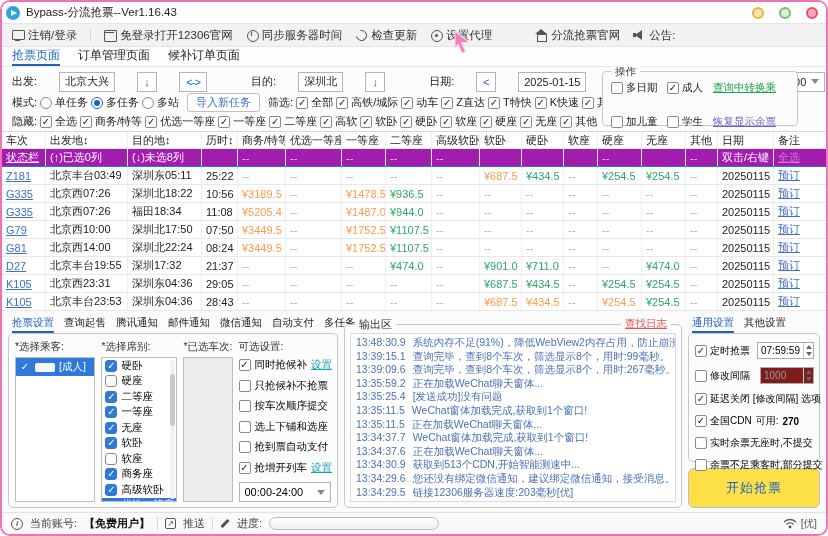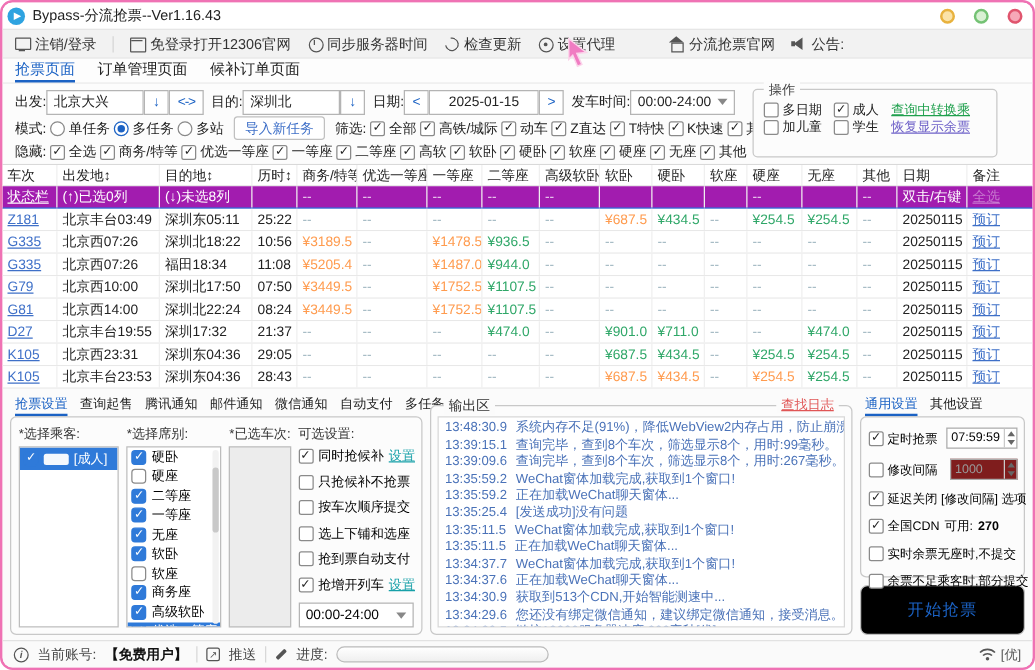--- a/index.html
+++ b/index.html
@@ -34,41 +34,41 @@
   .mi[data-icon="home-icon"]::before{content:"";position:absolute;left:0;top:0;width:0;height:0;border-left:6px solid transparent;border-right:6px solid transparent;border-bottom:5px solid #555}
   .mi[data-icon="home-icon"]::after{content:"";position:absolute;left:2px;top:5px;width:8px;height:6px;border:1.2px solid #555}
   .mi[data-icon="speaker-icon"]::before{content:"";position:absolute;left:0;top:4px;width:3px;height:4px;background:#555}
   .mi[data-icon="speaker-icon"]::after{content:"";position:absolute;left:2px;top:1px;width:0;height:0;border-top:5px solid transparent;border-bottom:5px solid transparent;border-right:7px solid #555}
   
   .ptabs{height:20px;display:flex;gap:18px;padding:0 10px;border-bottom:1px solid #e8e8e8;background:#fdfdfd;font-size:12px;color:#222;flex:0 0 auto}
   .ptab{display:flex;align-items:center;height:100%;border-bottom:2px solid transparent;cursor:default}
   .ptab.active{color:#1b62c4;border-bottom-color:#1b62c4}
   
   .query{position:relative;height:64px;background:#fcfcfc;flex:0 0 auto;font-size:11px;color:#222}
-  .qrow{display:flex;align-items:center;gap:0;padding:0 10px;white-space:nowrap}
+  .qrow{display:flex;align-items:center;gap:22px;padding:0 10px;white-space:nowrap}
   .qrow1{height:26px;padding-top:3px}
   .qrow2,.qrow3{height:19px;gap:3px}
   .tbox{height:20px;border:1px solid #b4b4b4;background:#fff;display:inline-flex;align-items:center;padding:0 5px;font-size:11px}
   .tbox.w78{width:78px}.tbox.w88{width:88px;justify-content:center}
   .sbtn{height:20px;min-width:20px;border:1px solid #b4b4b4;background:#fff;display:inline-flex;align-items:center;justify-content:center;color:#1b62c4;font-size:11px;cursor:pointer}
   .swap{min-width:28px;letter-spacing:-1px}
   .select{height:20px;border:1px solid #b4b4b4;background:#fff;display:inline-flex;align-items:center;justify-content:space-between;padding:0 5px;font-size:11px}
   .select .chev{width:0;height:0;border-left:4px solid transparent;border-right:4px solid transparent;border-top:5px solid #888;margin-left:5px}
   .radio{width:12px;height:12px;border:1px solid #8a8a8a;border-radius:50%;display:inline-flex;align-items:center;justify-content:center;background:#fff}
   .radio.on{border-color:#1b62c4}
   .radio.on::after{content:"";width:6px;height:6px;border-radius:50%;background:#1b62c4}
   .cb{width:12px;height:12px;border:1px solid #8a8a8a;border-radius:2px;background:#fff;display:inline-flex;align-items:center;justify-content:center;font-size:10px;line-height:1;color:#222;flex:0 0 auto}
   .cb.on::after{content:"✓";font-weight:bold}
   .cb.blue{border-radius:3px}
   .cb.blue.on{background:#2f7ad9;border-color:#2f7ad9;color:#fff}
   .chk{display:inline-flex;align-items:center;gap:3px;cursor:pointer}
   .impbtn{height:19px;border:1px solid #c0c0c0;border-radius:3px;background:#fff;color:#3f70c8;font-size:11px;padding:0 8px;margin:0 5px;display:inline-flex;align-items:center;cursor:pointer}
   .ops{position:absolute;left:600px;top:4px;width:196px;height:55px;border:1px solid #c8c8c8;border-radius:4px;background:#fcfcfc}
   .ops-legend{position:absolute;top:-7px;left:8px;background:#fcfcfc;padding:0 4px;font-size:10.5px;color:#444}
-  .ops-grid{display:grid;grid-template-columns:56px 46px auto;row-gap:0;padding:9px 6px 0 8px;font-size:10.5px;align-items:center}
+  .ops-grid{display:grid;grid-template-columns:56px 46px auto;row-gap:20px;padding:9px 6px 0 8px;font-size:10.5px;align-items:center}
   .qbtn{position:absolute;left:772px;top:7px;width:47px;height:49px;border:1px solid #b9b9b9;border-radius:6px;background:#fff;color:#1b62c4;font-size:12.5px;display:flex;align-items:center;justify-content:center;text-align:center;line-height:1.5;cursor:pointer}
   .link{color:#3f70c8;text-decoration:underline;cursor:pointer}
   .glink{color:#1fa04d;text-decoration:underline;cursor:pointer}
   .plink{color:#6e61c8;text-decoration:underline;cursor:pointer}
   .tlink{color:#17a0a8;text-decoration:underline;cursor:pointer}
   .rlink{color:#e05555;text-decoration:underline;cursor:pointer}
   
   .ttable{flex:0 0 auto;border-top:1px solid #d9d9d9;font-size:11px;color:#222}
   .tr{display:flex;align-items:stretch;border-bottom:1px solid #e8e8e8}
   .tr>span{flex:0 0 auto;padding:2px 4px;border-right:1px solid #efefef;white-space:nowrap;overflow:hidden;display:flex;align-items:center}
@@ -117,21 +117,21 @@
   .rbox{position:relative;border:1px solid #c8c8c8;border-radius:5px;background:#fcfcfc;padding:8px 5px 4px 6px;display:flex;flex-direction:column;gap:8px;font-size:10px;white-space:nowrap;flex:1 1 auto;min-height:0}
   .ritem{display:flex;align-items:center;gap:4px}
   .spin{margin-left:auto;display:inline-flex;border:1px solid #ababab;background:#fff;height:17px;align-items:stretch}
   .spin .val{padding:0 3px;display:flex;align-items:center;font-size:10px;min-width:42px}
   .spin.dis{background:#7f1d1d;color:#9a9a9a}
   .spin .arr{width:10px;display:flex;flex-direction:column;border-left:1px solid #c9c9c9}
   .spin .arr i{flex:1;display:flex;align-items:center;justify-content:center}
   .spin .arr i::after{content:"";width:0;height:0;border-left:3px solid transparent;border-right:3px solid transparent}
   .spin .arr i.up::after{border-bottom:4px solid #666}
   .spin .arr i.dn::after{border-top:4px solid #666}
-  .startbox{margin-top:6px;height:40px;border:1px solid #c0c0c0;border-radius:6px;background:#000000;display:flex;align-items:center;justify-content:center;color:#1b62c4;font-size:13px;letter-spacing:1px;cursor:pointer;flex:0 0 auto}
+  .startbox{margin-top:6px;height:40px;border:1px solid #c0c0c0;border-radius:6px;background:#fde047;display:flex;align-items:center;justify-content:center;color:#1b62c4;font-size:13px;letter-spacing:1px;cursor:pointer;flex:0 0 auto}
   
   .statusbar{height:22px;border-top:1px solid #e2e2e2;background:#fafafa;display:flex;align-items:center;gap:7px;padding:0 9px;font-size:11px;color:#444;flex:0 0 auto}
   .info-ico{width:12px;height:12px;border:1.2px solid #555;border-radius:50%;display:inline-flex;align-items:center;justify-content:center;font-size:8px;color:#555;font-style:italic;font-weight:bold}
   .acct{color:#111;font-weight:bold}
   .ssep{width:1px;height:13px;background:#d8d8d8}
   .push-ico{width:11px;height:11px;border:1.2px solid #555;border-radius:2px;display:inline-flex;align-items:center;justify-content:center;font-size:8px;color:#555}
   .pen-ico{width:10px;height:3px;background:#555;border-radius:1px;transform:rotate(-45deg)}
   .pill{width:170px;height:13px;border:1px solid #bbb;border-radius:7px;background:linear-gradient(#fff,#efefef)}
   .sright{margin-left:auto;display:inline-flex;align-items:center;gap:4px;font-size:10.5px;color:#555}
   
@@ -731,21 +731,20 @@
       <span class="olegend">输出区</span>
       <span class="findlog rlink">查找日志</span>
       <div class="logbox">
 
           <div class="logline"><span class="ltime">13:48:30.9</span><span>系统内存不足(91%)，降低WebView2内存占用，防止崩溃...</span></div>
 
           <div class="logline"><span class="ltime">13:39:15.1</span><span>查询完毕，查到8个车次，筛选显示8个，用时:99毫秒。</span></div>
 
           <div class="logline"><span class="ltime">13:39:09.6</span><span>查询完毕，查到8个车次，筛选显示8个，用时:267毫秒。</span></div>
 
-          <div class="logline"><span class="ltime">13:35:59.2</span><span>WeChat窗体加载完成,获取到1个窗口!</span></div>
 
           <div class="logline"><span class="ltime">13:35:59.2</span><span>正在加载WeChat聊天窗体...</span></div>
 
           <div class="logline"><span class="ltime">13:35:25.4</span><span>[发送成功]没有问题</span></div>
 
           <div class="logline"><span class="ltime">13:35:11.5</span><span>WeChat窗体加载完成,获取到1个窗口!</span></div>
 
           <div class="logline"><span class="ltime">13:35:11.5</span><span>正在加载WeChat聊天窗体...</span></div>
 
           <div class="logline"><span class="ltime">13:34:37.7</span><span>WeChat窗体加载完成,获取到1个窗口!</span></div>

